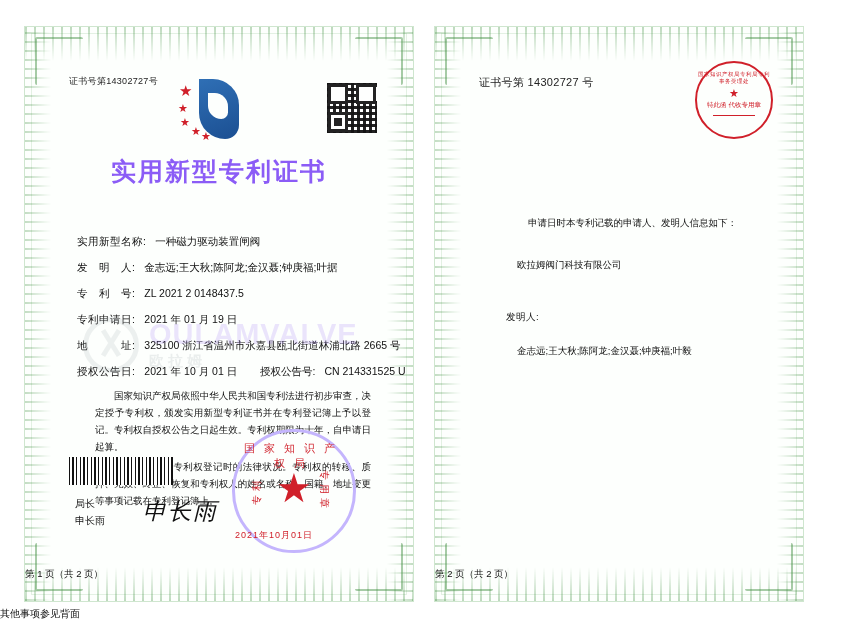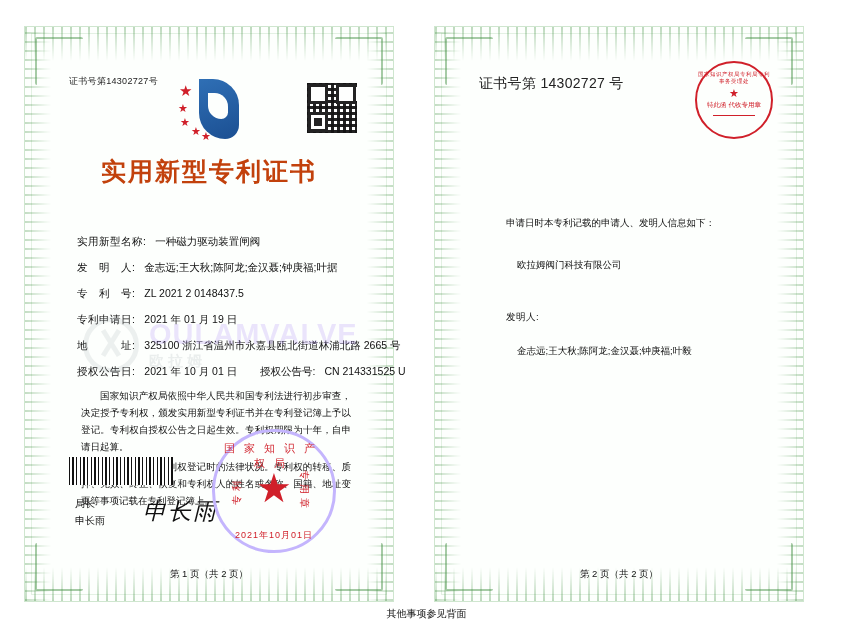--- a/index.html
+++ b/index.html
@@ -1,21 +1,21 @@
 <!DOCTYPE html>
 <html><head>
 <meta charset="utf-8">
 <style>
   html,body{margin:0;padding:0;background:#ffffff;}
   body{width:853px;height:627px;font-family:"Liberation Sans","DejaVu Sans",sans-serif;color:#111;overflow:hidden;}
   .sheet{position:relative;width:853px;height:627px;}
 
   .page{position:absolute;top:26px;background:#fdfffd;border:1px solid #cfe6cf;}
   .page-inner{position:absolute;inset:6px;border:1px solid #e3f1e3;}
-  .page-left{left:24px;width:368px;height:574px;}
+  .page-left{left:24px;width:368px;height:574px;padding-left:20px;}
   .page-right{left:434px;width:368px;height:574px;}
 
   
   .filigree{position:absolute;pointer-events:none;}
   .fl-top{left:0;right:0;top:0;height:34px;
     background:
       repeating-linear-gradient(90deg, rgba(60,140,60,.33) 0 2px, rgba(255,255,255,0) 2px 9px);
     -webkit-mask-image:linear-gradient(#000,rgba(0,0,0,0));mask-image:linear-gradient(#000,rgba(0,0,0,0));}
   .fl-bot{left:0;right:0;bottom:0;height:34px;
     background:
@@ -28,21 +28,21 @@
     background:repeating-linear-gradient(0deg, rgba(60,140,60,.30) 0 2px, rgba(255,255,255,0) 2px 9px);
     -webkit-mask-image:linear-gradient(270deg,#000,rgba(0,0,0,0));mask-image:linear-gradient(270deg,#000,rgba(0,0,0,0));}
   .corner{position:absolute;width:46px;height:46px;border:2px solid rgba(60,140,60,.45);border-radius:2px;}
   .c-tl{left:10px;top:10px;border-right:none;border-bottom:none;}
   .c-tr{right:10px;top:10px;border-left:none;border-bottom:none;}
   .c-bl{left:10px;bottom:10px;border-right:none;border-top:none;}
   .c-br{right:10px;bottom:10px;border-left:none;border-top:none;}
 
   
   .cert-no{position:absolute;left:44px;top:48px;font-size:9px;color:#222;letter-spacing:.3px;}
-  .cert-no-r{position:absolute;left:44px;top:48px;font-size:14px;color:#222;letter-spacing:.3px;}
+  .cert-no-r{position:absolute;left:44px;top:48px;font-size:11px;color:#222;letter-spacing:.3px;}
 
   .emblem{position:absolute;left:152px;top:52px;width:64px;height:62px;}
   .emblem .swoosh{position:absolute;left:22px;top:0;width:40px;height:60px;border-radius:0 30px 16px 30px;
     background:linear-gradient(160deg,#2f6fb5,#1b4f92);}
   .emblem .swoosh::after{content:"";position:absolute;left:9px;top:14px;width:20px;height:26px;border-radius:0 16px 8px 16px;background:#fdfffd;}
   .star{position:absolute;color:#d0202a;font-size:11px;line-height:11px;}
   .s1{left:2px;top:6px;font-size:15px;}
   .s2{left:1px;top:24px;}
   .s3{left:3px;top:38px;}
   .s4{left:14px;top:47px;}
@@ -56,59 +56,59 @@
     background-image:
       repeating-linear-gradient(90deg,#111 0 3px,#fff 3px 6px),
       repeating-linear-gradient(0deg,#111 0 3px,#fff 3px 6px);
     background-blend-mode:multiply;opacity:.92;}
   .qr::before,.qr::after{content:"";position:absolute;width:14px;height:14px;border:3px solid #111;background:#fff;}
   .qr::before{left:1px;top:1px;box-shadow:32px 0 0 -3px #fff, 32px 0 0 0 transparent;}
   .qr::after{right:1px;top:1px;}
   .qr-b{position:absolute;left:1px;bottom:1px;width:14px;height:14px;border:3px solid #111;background:#fff;}
   .qr-b::after{content:"";position:absolute;left:3px;top:3px;width:8px;height:8px;background:#111;}
 
-  .title{position:absolute;left:0;right:0;top:128px;text-align:center;font-size:25px;font-weight:bold;letter-spacing:2px;color:#c2410c;}
+  .title{position:absolute;left:0;right:0;top:128px;text-align:center;font-size:25px;font-weight:bold;letter-spacing:2px;color:#8b5cf6;}
 
   .fields{position:absolute;left:52px;top:182px;right:40px;font-size:10.5px;line-height:26px;color:#111;}
   .frow{position:relative;height:26px;white-space:nowrap;}
   .flabel{display:inline-block;letter-spacing:.5px;}
   .fval{display:inline-block;margin-left:6px;margin-top:19px;}
 
   .para{position:absolute;left:52px;right:42px;top:360px;font-size:9.5px;line-height:17px;color:#111;text-align:justify;}
-  .para p{margin:0 0 3px 4px;text-indent:19px;}
+  .para p{margin:0 0 3px 18px;text-indent:19px;}
 
   .barcode{position:absolute;left:44px;bottom:116px;width:104px;height:28px;
     background:repeating-linear-gradient(90deg,#111 0 1px,#fff 1px 3px,#111 3px 5px,#fff 5px 7px,#111 7px 8px,#fff 8px 11px);}
 
   .sign-label{position:absolute;left:50px;bottom:72px;font-size:10px;line-height:17px;color:#111;}
   .sign-script{position:absolute;left:118px;bottom:74px;font-size:23px;font-family:"Liberation Serif","DejaVu Serif",serif;font-style:italic;color:#111;letter-spacing:2px;}
 
   .redseal{position:absolute;right:57px;bottom:48px;width:118px;height:118px;border:3px solid #c4b5fd;border-radius:50%;
     color:#d0202a;}
   .redseal .rtxt-top{position:absolute;left:0;right:0;top:9px;text-align:center;font-size:11px;letter-spacing:9px;opacity:.95;}
-  .redseal .rtxt-bot{position:absolute;left:0;right:0;bottom:8px;text-align:center;font-size:9px;letter-spacing:1px;}
+  .redseal .rtxt-bot{position:absolute;left:0;right:0;bottom:8px;text-align:left;font-size:9px;letter-spacing:1px;}
   .redseal .rstar{position:absolute;left:50%;top:50%;transform:translate(-50%,-58%);font-size:40px;line-height:40px;color:#d0202a;}
   .redseal .rside-l{position:absolute;left:8px;top:50%;transform:translateY(-50%) rotate(-90deg);font-size:10px;letter-spacing:4px;}
   .redseal .rside-r{position:absolute;right:8px;top:50%;transform:translateY(-50%) rotate(90deg);font-size:10px;letter-spacing:4px;}
 
-  .pagenum{position:absolute;left:0;right:0;bottom:20px;text-align:center;font-size:9.5px;color:#111;}
-  .footnote{position:absolute;left:0;right:0;bottom:6px;text-align:center;font-size:10px;color:#111;}
+  .pagenum{position:absolute;left:0;right:0;bottom:20px;font-size:9.5px;color:#111;}
+  .footnote{position:absolute;left:0;right:0;bottom:6px;font-size:10px;color:#111;}
 
   
   .seal-small{position:absolute;right:30px;top:34px;width:74px;height:74px;border:2px solid #d0202a;border-radius:50%;color:#d0202a;}
   .seal-small .ss-top{position:absolute;left:0;right:0;top:8px;text-align:center;font-size:5.5px;letter-spacing:.5px;}
   .seal-small .ss-star{position:absolute;left:50%;top:24px;transform:translateX(-50%);font-size:11px;color:#d0202a;}
   .seal-small .ss-mid{position:absolute;left:0;right:0;top:37px;text-align:center;font-size:6.5px;line-height:9px;}
   .seal-small .ss-line{position:absolute;left:16px;right:16px;top:52px;border-top:1px solid #d0202a;}
 
   .rpara{position:absolute;left:52px;right:44px;top:118px;font-size:9.5px;line-height:19px;text-align:justify;}
   .rpara p{margin:0;text-indent:19px;}
 
   .rsec{position:absolute;left:52px;right:44px;top:182px;font-size:9.5px;line-height:28px;}
-  .rsec .ind{text-indent:19px;}
+  .rsec .ind{text-indent:19px;text-align:center;}
   .r-appl{position:absolute;left:82px;top:232px;font-size:9.5px;}
   .r-inv-h{position:absolute;left:71px;top:284px;font-size:9.5px;letter-spacing:.5px;}
   .r-inv-v{position:absolute;left:82px;top:318px;font-size:9.5px;}
 
   
   .wm{position:absolute;display:flex;align-items:center;gap:10px;opacity:.16;pointer-events:none;}
   .wm-l{left:58px;top:290px;}
   .wm-logo{width:46px;height:46px;border:5px solid #9aa6a9;border-radius:50%;position:relative;}
   .wm-logo::after{content:"";position:absolute;left:50%;top:6px;width:5px;height:30px;background:#9aa6a9;transform:translateX(-50%) rotate(32deg);}
   .wm-logo::before{content:"";position:absolute;left:50%;top:6px;width:5px;height:30px;background:#9aa6a9;transform:translateX(-50%) rotate(-32deg);}

